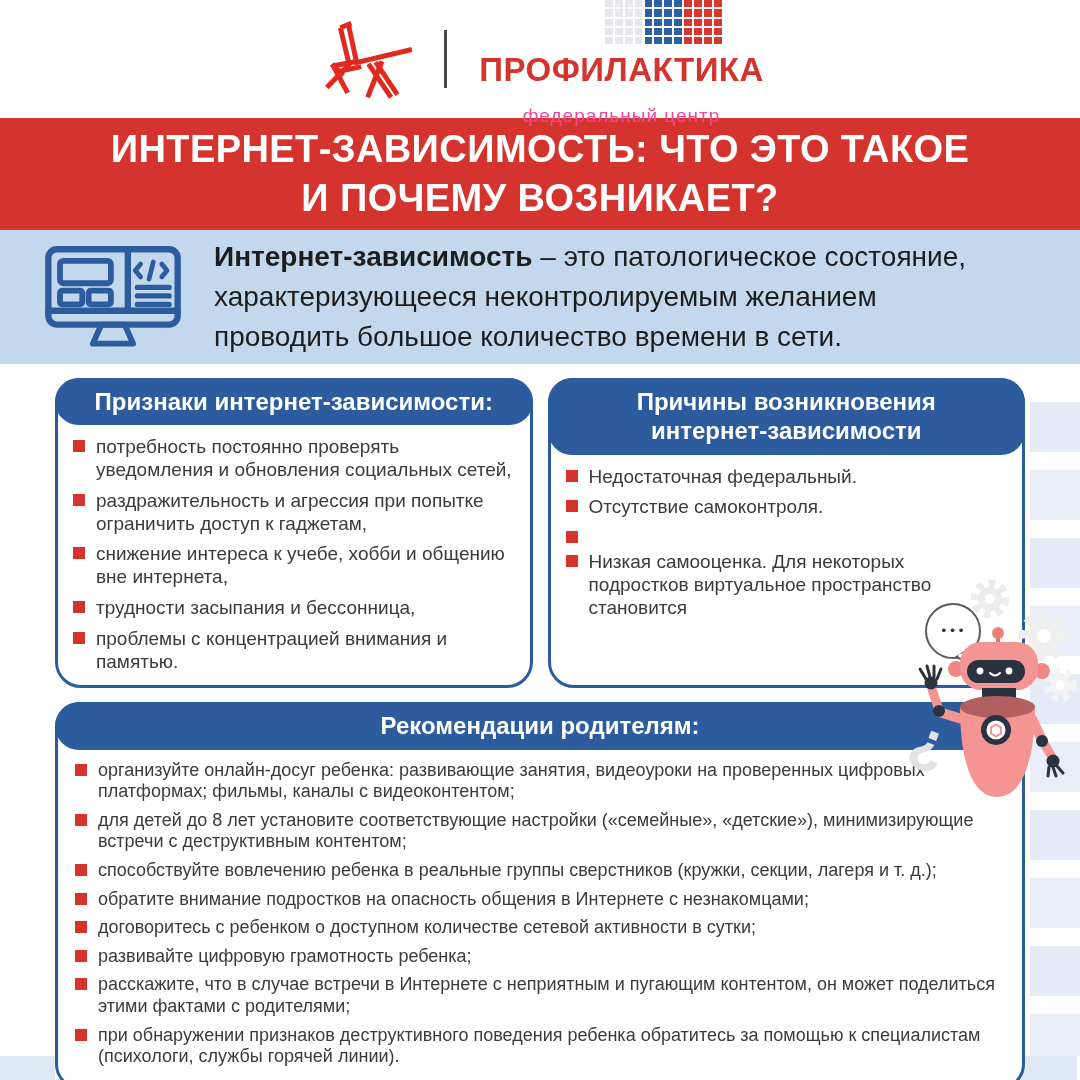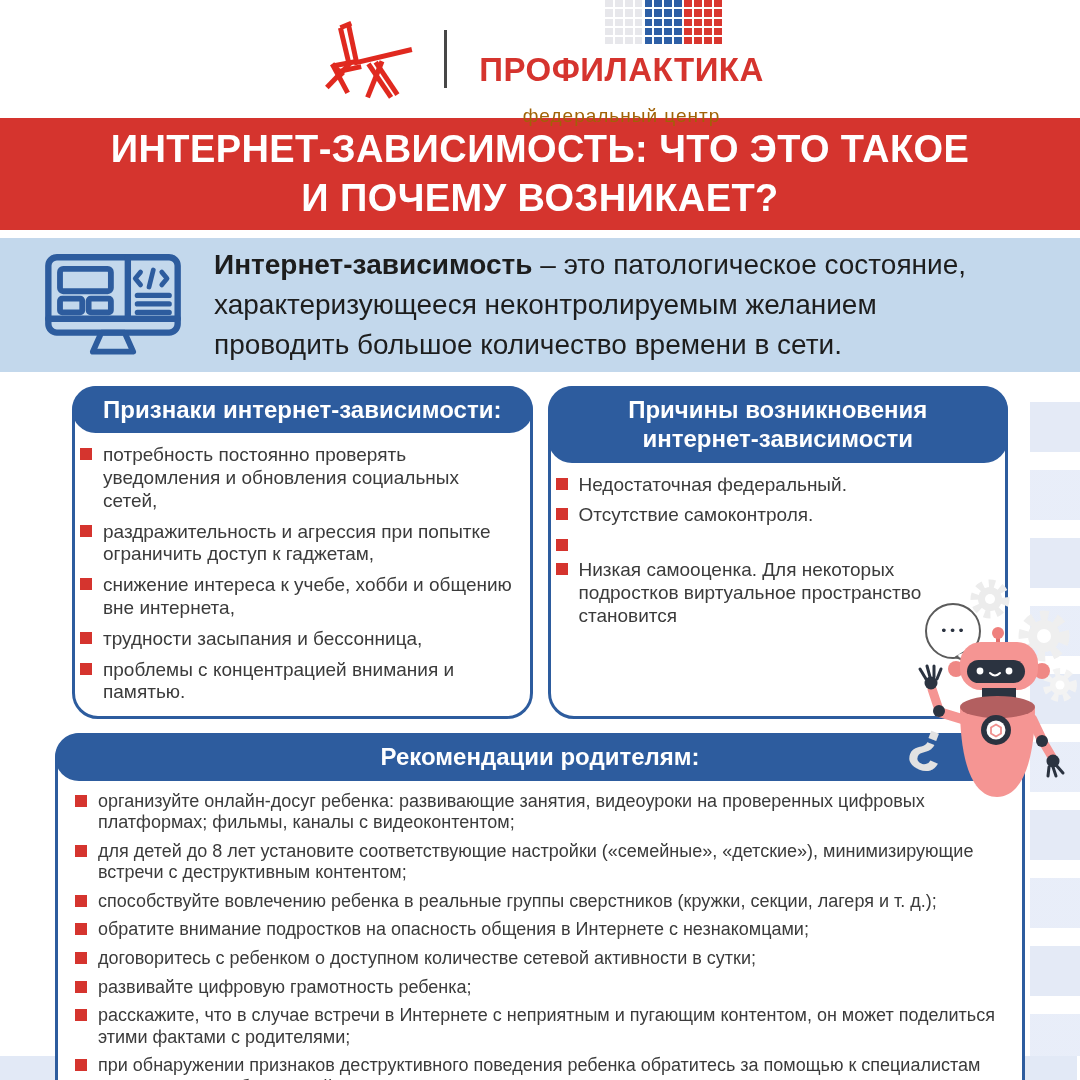--- a/index.html
+++ b/index.html
@@ -30,39 +30,39 @@
   .logo-divider { width:3px; height:58px; background:#474747; margin-right:32px; }
   .brand { display:flex; flex-direction:column; align-items:center; }
   .flag {
     width:118px; height:54px; margin-bottom:6px; transform:translateX(42px);
     background-image:
       repeating-linear-gradient(to right, rgba(255,255,255,0) 0 7.8px, #fff 7.8px 9.9px),
       repeating-linear-gradient(to bottom, rgba(255,255,255,0) 0 7.2px, #fff 7.2px 9.2px),
       linear-gradient(to right, #e7e7eb 0 33%, #2d5fa6 33% 66%, #d9362f 66% 100%);
   }
   .brand-name { color:#d5342e; font-size:33px; font-weight:800; letter-spacing:.5px; }
-  .brand-subtitle { color:#a16207; font-size:19px; letter-spacing:1px; margin-top:16px; }
-
-  
-  .banner { height:112px; background:#d5342e; display:flex; align-items:center; justify-content:center; margin-bottom:8px; }
+  .brand-subtitle { color:#ec4899; font-size:19px; letter-spacing:1px; margin-top:16px; }
+
+  
+  .banner { height:112px; background:#d5342e; display:flex; align-items:center; justify-content:center; }
   .banner h1 { color:#fff; font-size:38px; font-weight:800; text-align:center; line-height:1.28; letter-spacing:.4px; }
 
   
   .definition { height:134px; background:#c3d8ec; display:flex; align-items:center; padding:0 40px; gap:28px; }
   .monitor-icon { width:146px; height:106px; flex:none; }
   .def-text { font-size:28px; line-height:1.42; color:#1d1d1d; }
   .def-line { display:block; }
   .def-text b { font-weight:800; }
 
   
-  .columns { display:flex; gap:15px; margin:14px 72px 0; align-items:stretch; }
+  .columns { display:flex; gap:15px; margin:14px 55px 0; align-items:stretch; }
   .box { flex:1; border:3px solid #2d5c9e; border-radius:26px; background:#fff; }
   .box-header { background:#2d5c9e; border-radius:24px; margin:-3px; padding:9px 14px; color:#fff; font-weight:700; text-align:center; font-size:24px; line-height:1.22; }
   .hdr-line { display:block; }
-  .box-body { padding:14px 16px 12px 5px; }
+  .box-body { padding:14px 16px 12px 15px; }
   .item { display:flex; gap:11px; margin-bottom:8px; font-size:19px; line-height:1.2; color:#3b3b3b; }
   .item:last-child { margin-bottom:0; }
   .sq { width:12px; height:12px; background:#d5342e; flex:none; margin-top:4px; }
 
   .rec { margin:14px 55px 0; position:relative; }
   .rec .box-body { padding:13px 22px 12px 17px; }
   .rec .item { font-size:18px; line-height:1.2; margin-bottom:7px; }
 
   
   .robot { position:absolute; left:860px; top:573px; width:220px; height:255px; z-index:5; }

